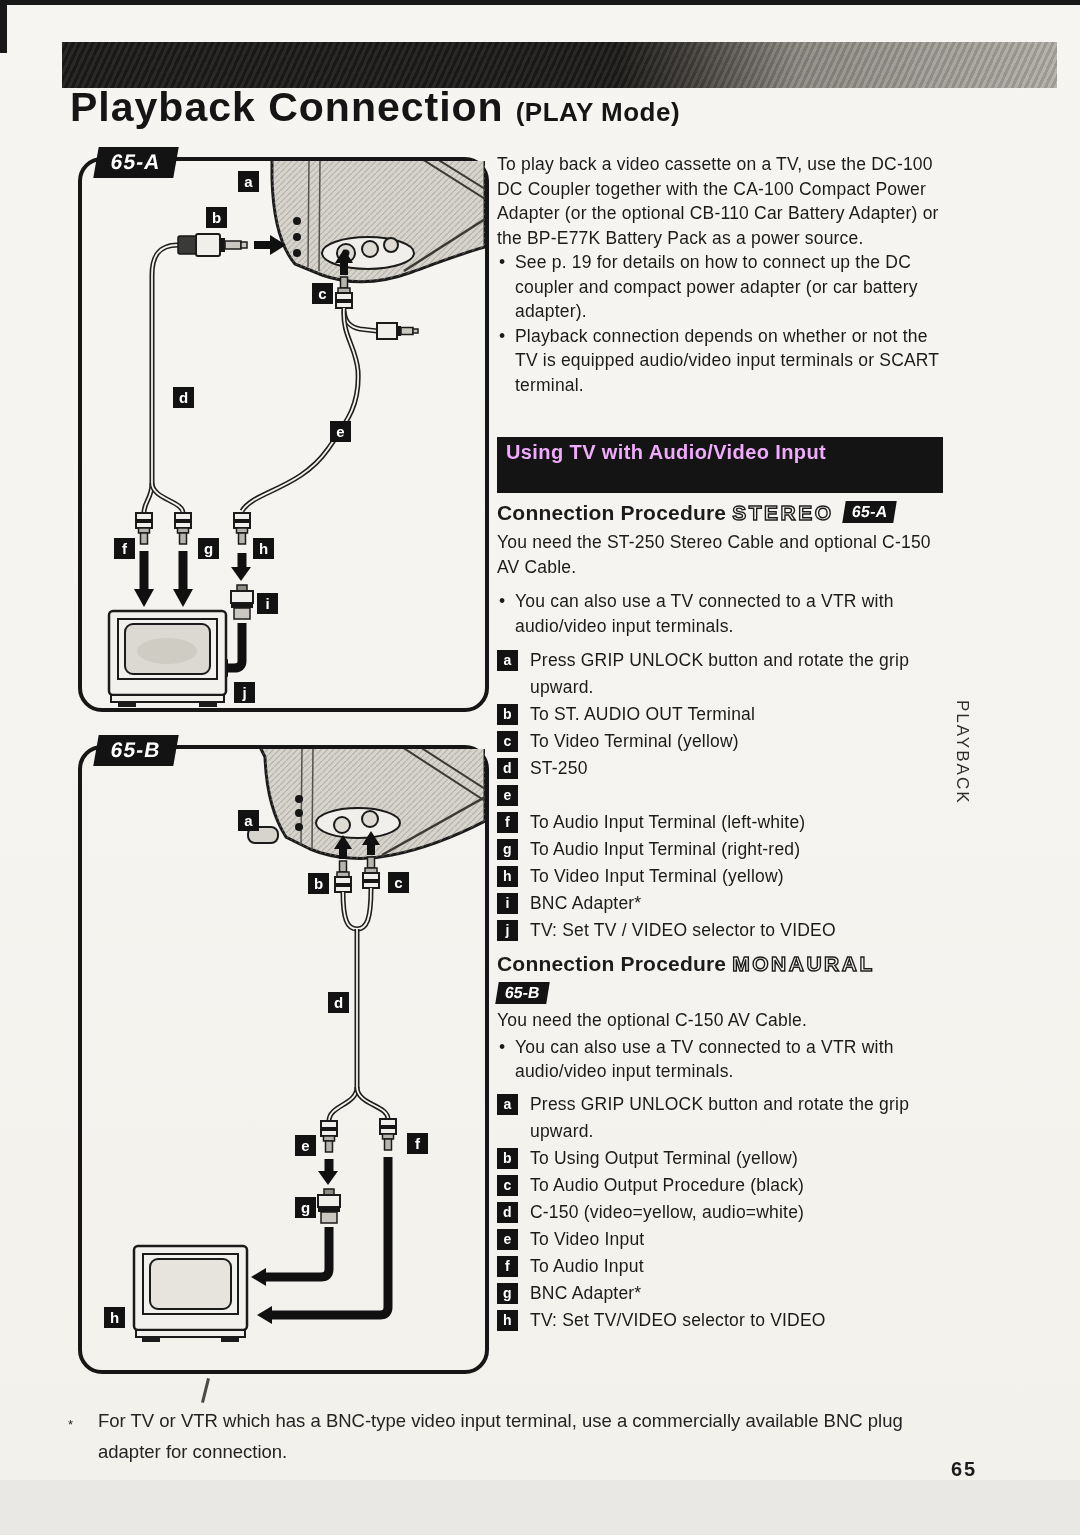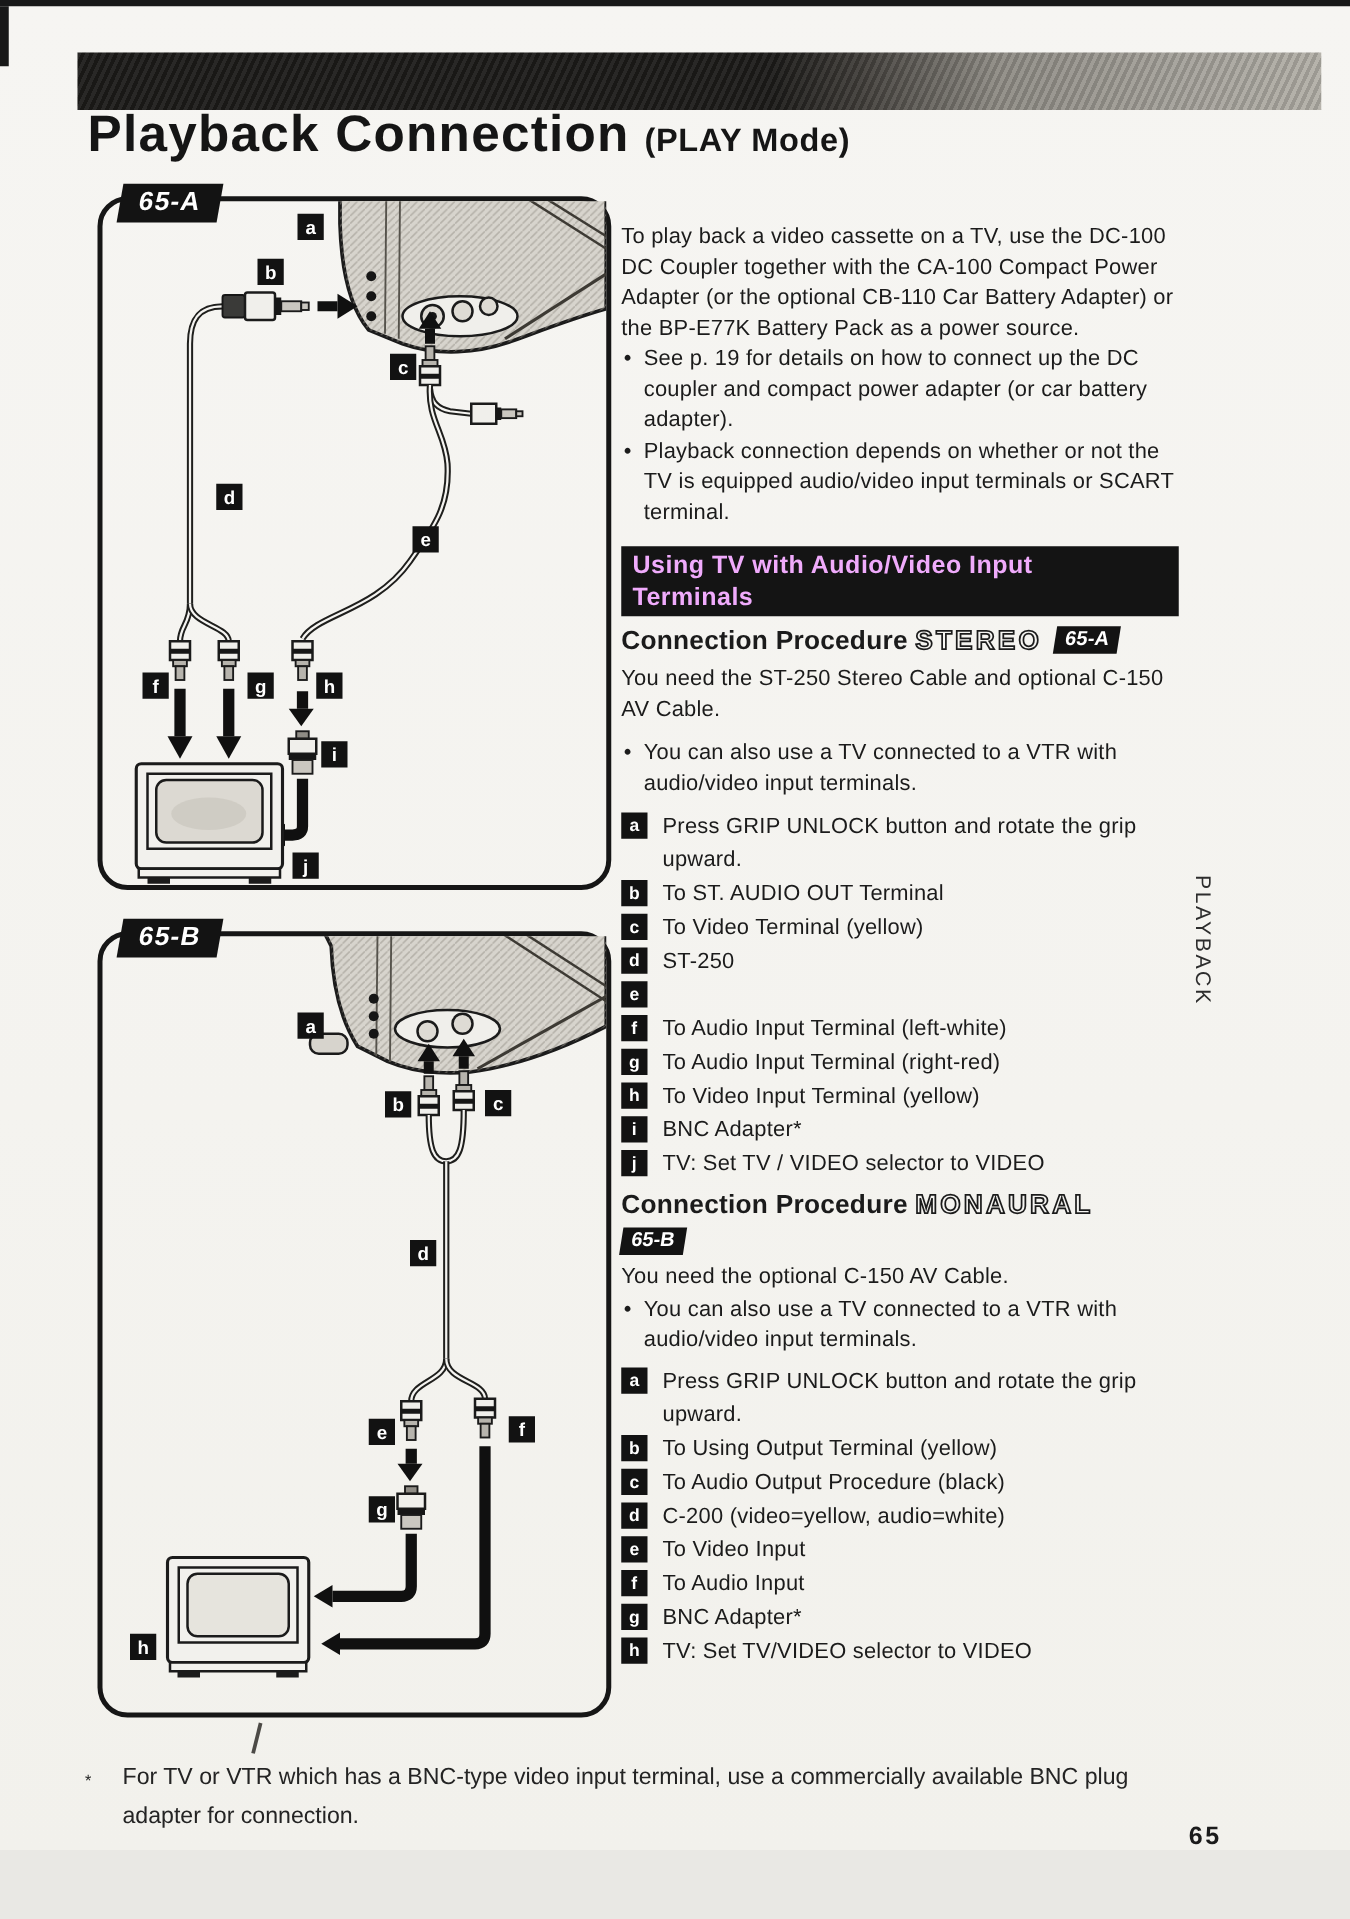--- a/index.html
+++ b/index.html
@@ -17,21 +17,21 @@
   
   .figure{position:absolute;left:78px;border:4px solid #161616;border-radius:24px;}
   .figure-a{top:157px;width:403px;height:547px;}
   .figure-b{top:745px;width:403px;height:621px;}
   .figure svg{position:absolute;left:0;top:0;}
   .figure-badge{position:absolute;top:-14px;left:14px;background:#131313;color:#fff;font-weight:bold;
         font-size:21px;line-height:28px;padding:1px 15px 2px;transform:skewX(-10deg);letter-spacing:1px;}
 
   
   .rc{position:absolute;left:497px;width:446px;}
-  .body-text{font-size:17.5px;line-height:24.5px;letter-spacing:0.2px;margin-top:24px;}
+  .body-text{font-size:17.5px;line-height:24.5px;letter-spacing:0.2px;}
   .plain-list{list-style:none;margin:0;padding:0;}
   .plain-list li{position:relative;padding-left:18px;}
   .plain-list li::before{content:"\2022";position:absolute;left:2px;}
 
   .section-bar{position:absolute;left:497px;top:437px;width:446px;height:56px;background:#141414;color:#f0abfc;
         font-weight:bold;font-size:20px;line-height:26px;padding:2px 0 0 9px;box-sizing:border-box;letter-spacing:0.4px;}
   .proc-heading{margin:0;font-size:21px;font-weight:bold;letter-spacing:0.2px;white-space:nowrap;}
   .outline-word{color:#f6f5f2;-webkit-text-stroke:1.4px #1b1b1b;font-size:21px;letter-spacing:2.5px;}
   .ref-badge{display:inline-block;background:#131313;color:#fff;font-size:16px;font-weight:bold;line-height:21px;
         padding:0 8px 1px;transform:skewX(-9deg);vertical-align:3px;margin-left:10px;}
@@ -363,21 +363,20 @@
   <div class="rc body-text" style="top:152px;">
     <p style="margin:0;">To play back a video cassette on a TV, use the DC-100 DC Coupler together with the CA-100 Compact Power Adapter (or the optional CB-110 Car Battery Adapter) or the BP-E77K Battery Pack as a power source.</p>
     <ul class="plain-list">
       <li>See p. 19 for details on how to connect up the DC coupler and compact power adapter (or car battery adapter).</li>
       <li>Playback connection depends on whether or not the TV is equipped audio/video input terminals or SCART terminal.</li>
     </ul>
   </div>
 
   <div class="section-bar">
     <div>Using TV with Audio/Video Input</div>
-    <div>Terminals</div>
   </div>
 
   <div class="rc" style="top:501px;">
     <h2 class="proc-heading"><span>Connection Procedure</span> <span class="outline-word">STEREO</span><span class="ref-badge">65-A</span></h2>
     <p class="body-text" style="margin:5px 0 0;">You need the ST-250 Stereo Cable and optional C-150 AV Cable.</p>
     <ul class="plain-list body-text" style="margin-top:10px;">
       <li>You can also use a TV connected to a VTR with audio/video input terminals.</li>
     </ul>
     <ol class="steps" style="margin-top:9px;">
       <li><span class="key">a</span><span>Press GRIP UNLOCK button and rotate the grip upward.</span></li>
@@ -397,21 +396,21 @@
     <h2 class="proc-heading"><span>Connection Procedure</span> <span class="outline-word">MONAURAL</span></h2>
     <div style="margin-top:6px;"><span class="ref-badge block">65-B</span></div>
     <p class="body-text" style="margin:4px 0 0;">You need the optional C-150 AV Cable.</p>
     <ul class="plain-list body-text" style="margin-top:2px;">
       <li>You can also use a TV connected to a VTR with audio/video input terminals.</li>
     </ul>
     <ol class="steps" style="margin-top:7px;">
       <li><span class="key">a</span><span>Press GRIP UNLOCK button and rotate the grip upward.</span></li>
       <li><span class="key">b</span><span>To Using Output Terminal (yellow)</span></li>
       <li><span class="key">c</span><span>To Audio Output Procedure (black)</span></li>
-      <li><span class="key">d</span><span>C-200 (video=yellow, audio=white)</span></li>
+      <li><span class="key">d</span><span>C-150 (video=yellow, audio=white)</span></li>
       <li><span class="key">e</span><span>To Video Input</span></li>
       <li><span class="key">f</span><span>To Audio Input</span></li>
       <li><span class="key">g</span><span>BNC Adapter*</span></li>
       <li><span class="key">h</span><span>TV: Set TV/VIDEO selector to VIDEO</span></li>
     </ol>
   </div>
 
   <div class="vertical-label">PLAYBACK</div>
 
   <div class="footnote">

